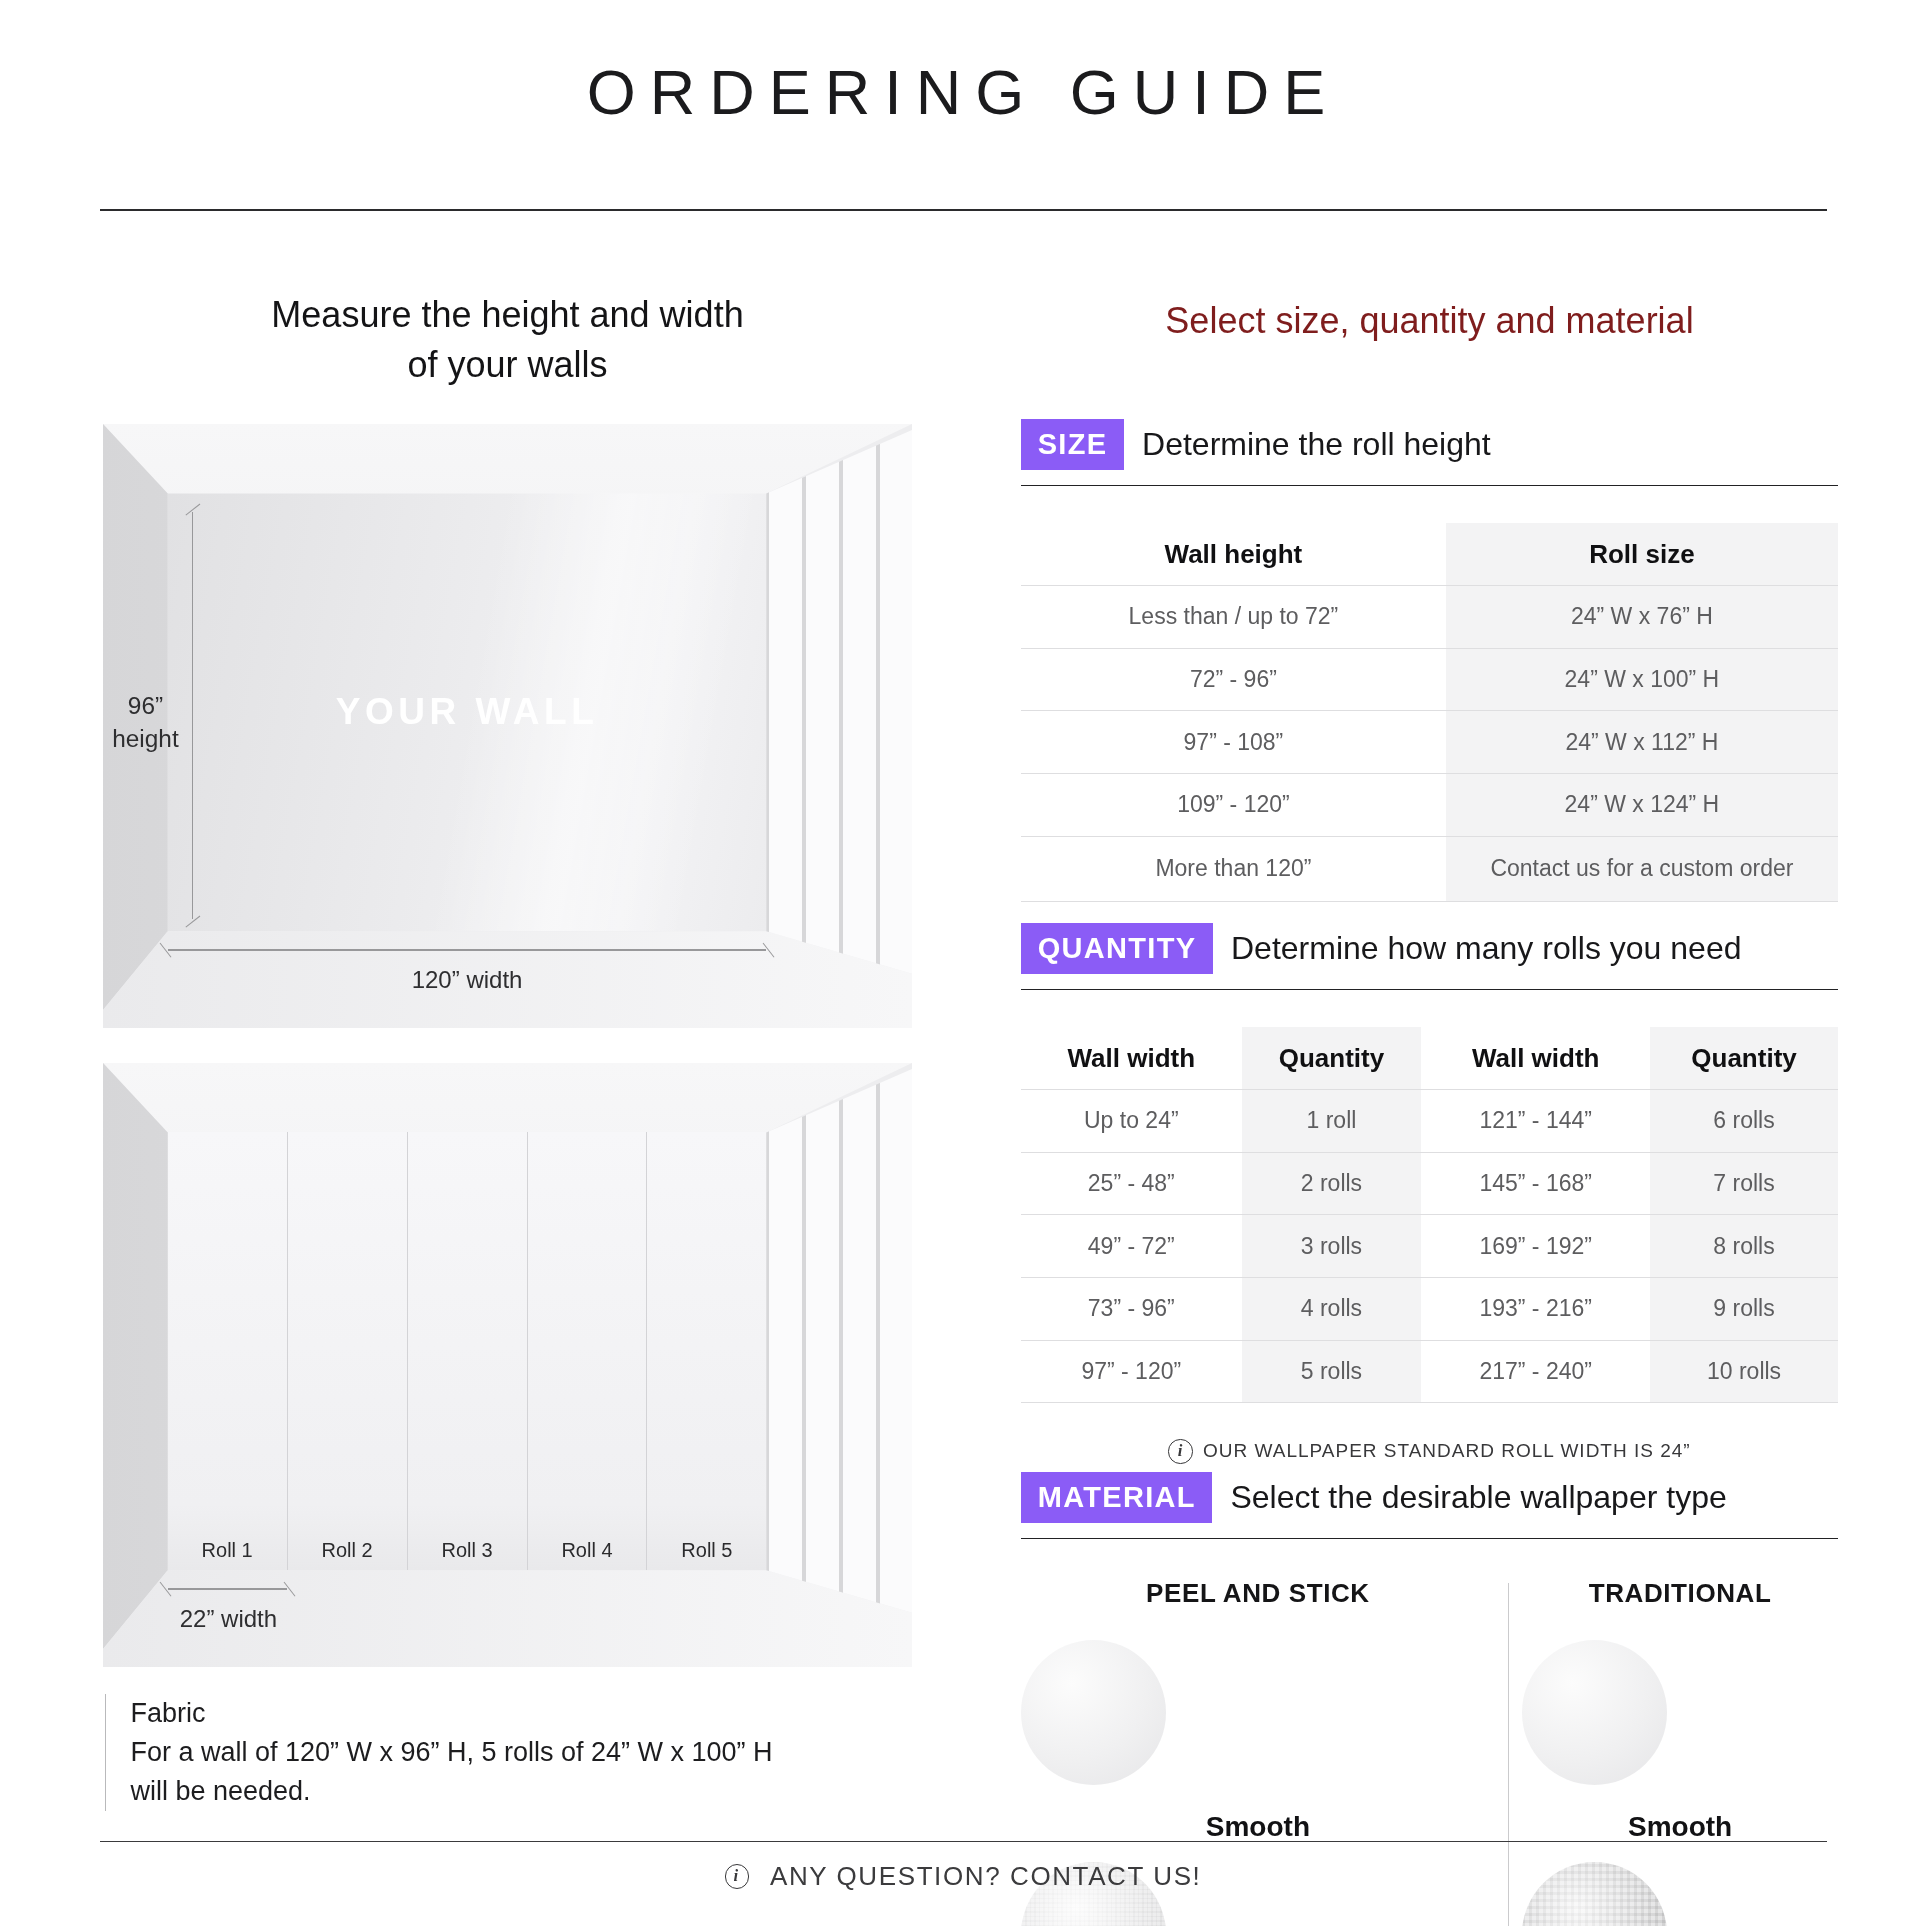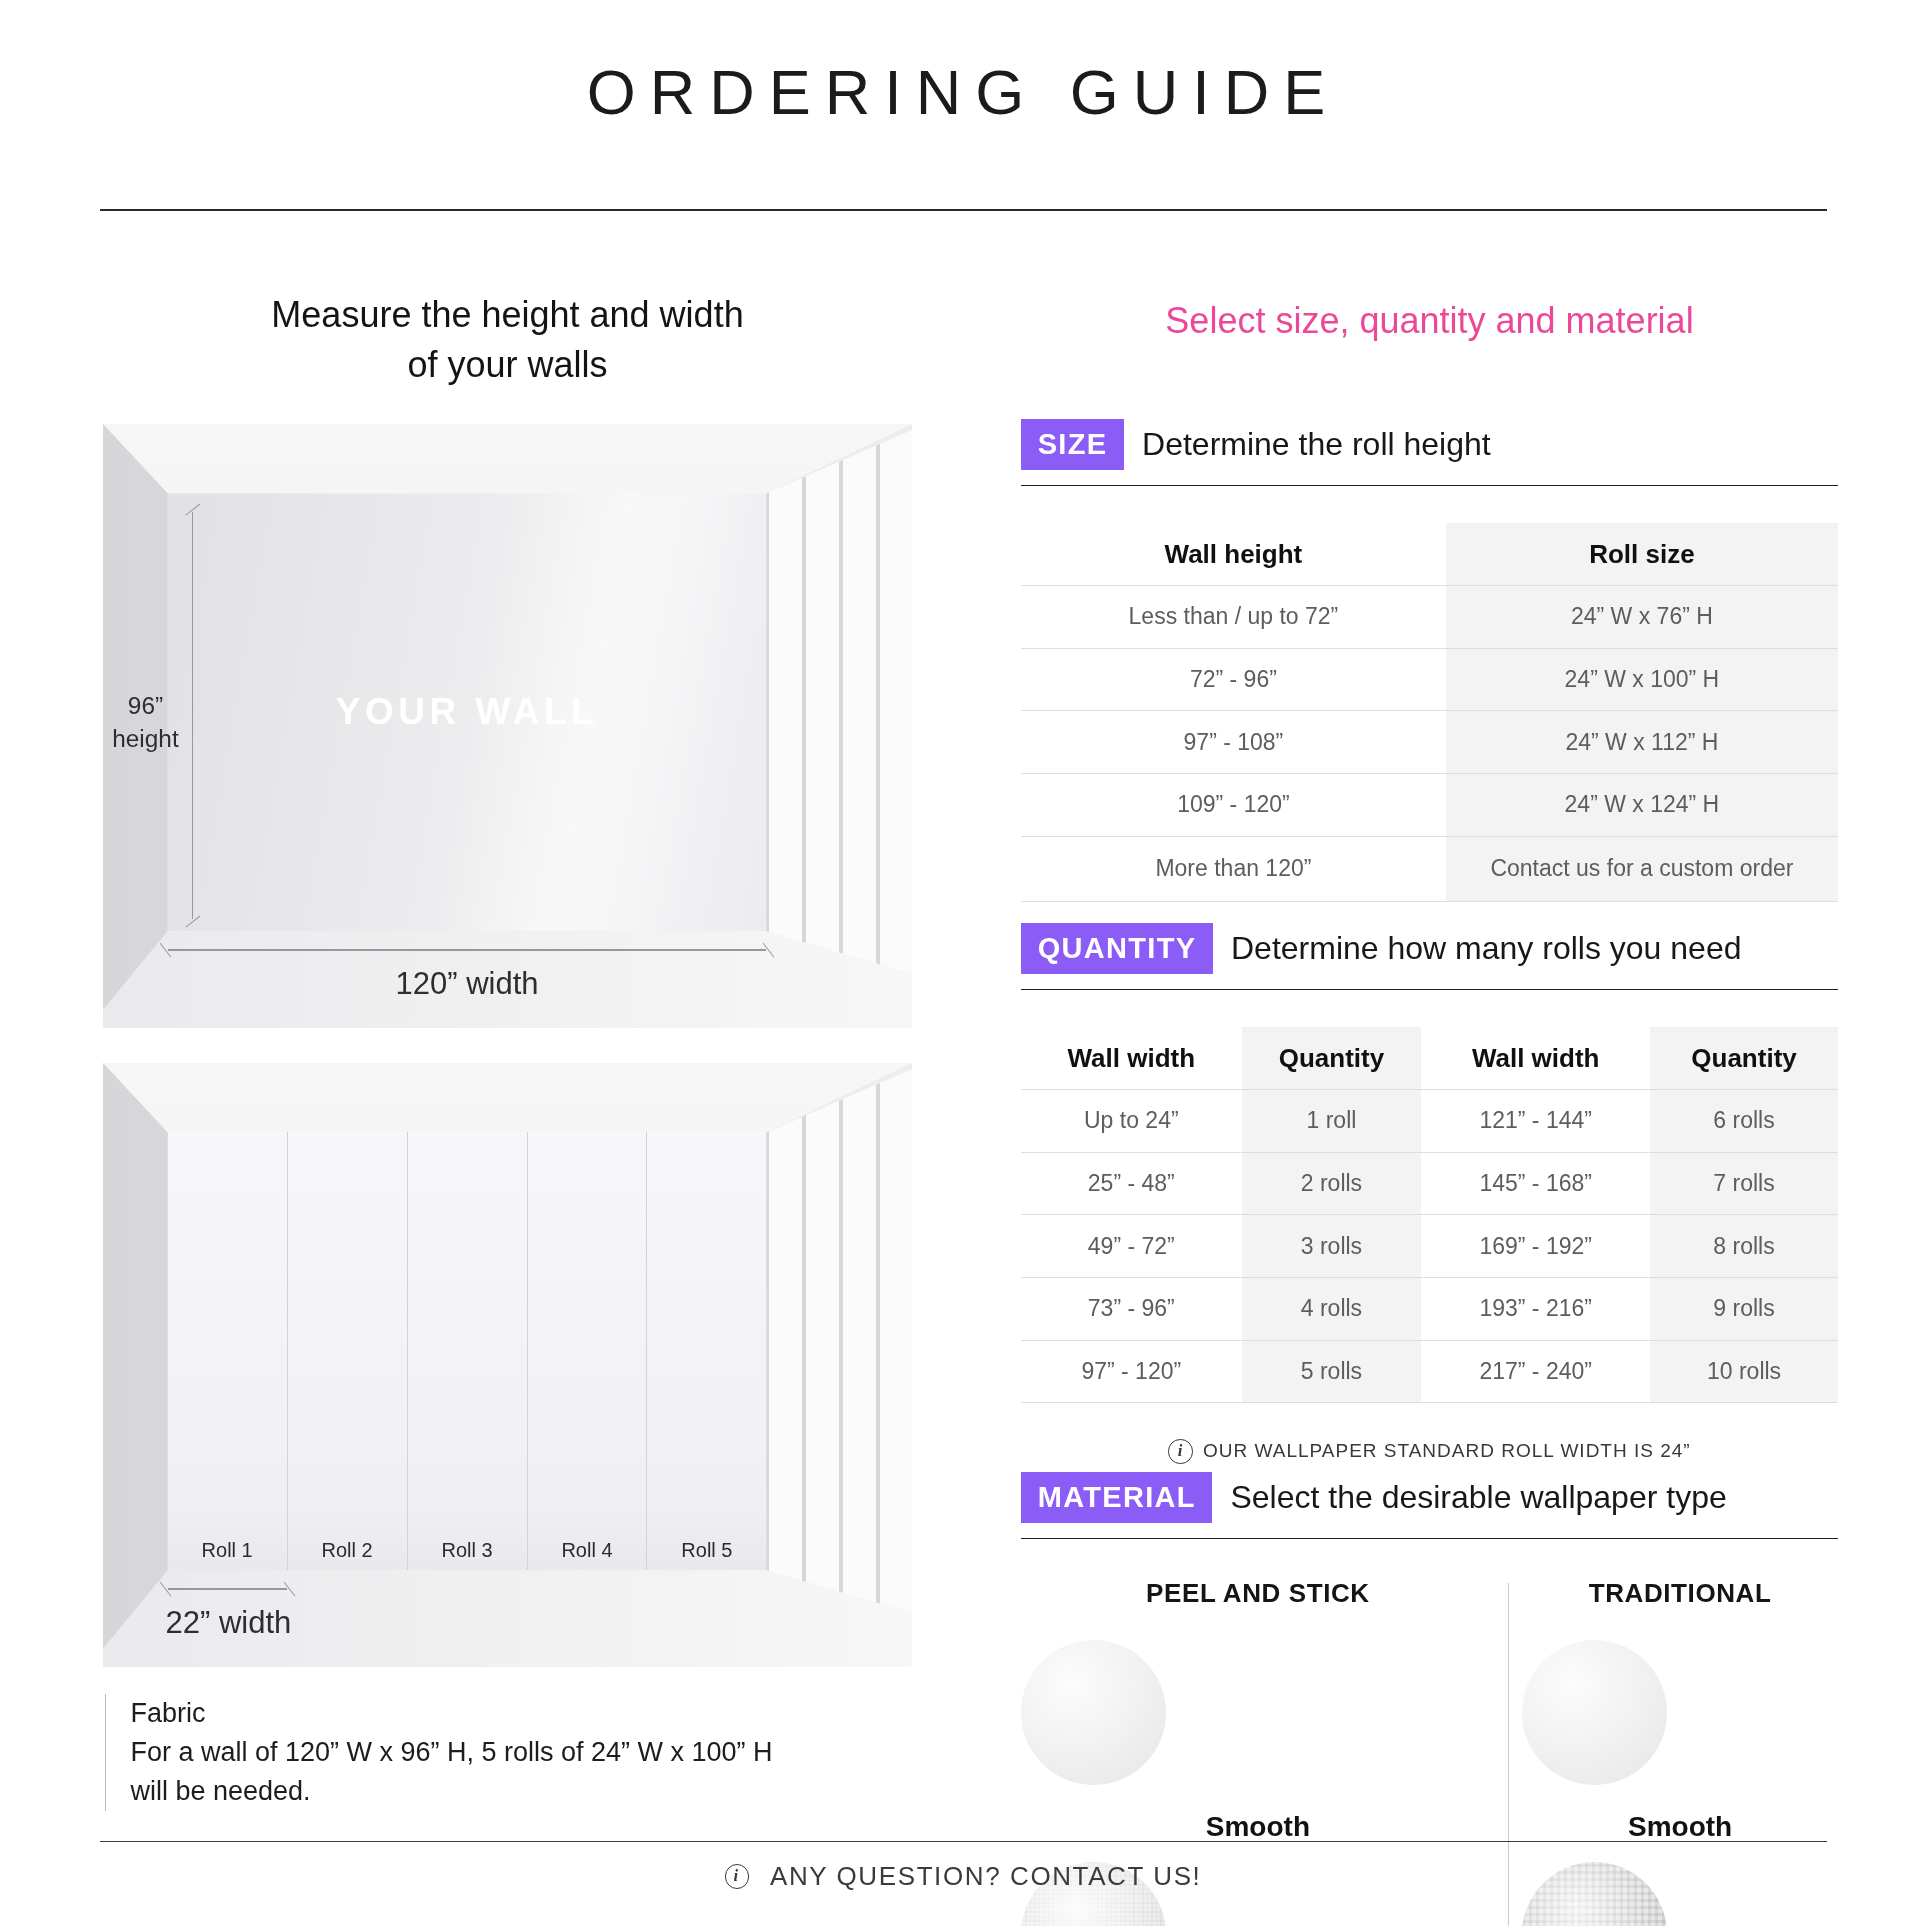--- a/index.html
+++ b/index.html
@@ -10,21 +10,21 @@
   
   .title { position:absolute; top:56px; left:0; width:100%; text-align:center;
            font-size:63px; font-weight:500; letter-spacing:14px; color:#1b1b1d; }
   .rule { position:absolute; background:#2b2b2d; }
   .title-rule { top:209px; left:100px; width:1727px; height:1.9px; }
   .footer-rule { top:1841px; left:100px; width:1727px; height:1.3px; background:#3a3a3c; }
 
   .left-heading { position:absolute; top:290px; left:103px; width:809px; text-align:center;
                   font-size:36px; line-height:1.4; color:#141416; }
   .right-heading { position:absolute; top:300px; left:1021px; width:817px; text-align:center;
-                   font-size:36px; color:#ec4899; }
+                   font-size:36px; color:#7f1d1d; }
 
   
   .room { position:absolute; left:103px; width:809px; height:604px; background:#ededef; overflow:hidden; }
   #room1 { top:424px; }
   #room2 { top:1063px; }
   .wall { position:absolute; left:8%; top:11.5%; width:74%; height:72.5%;
           background:linear-gradient(100deg,#e1e1e3,#ebebed 45%,#f3f3f5 78%,#ececee); }
   .wall::after { content:""; position:absolute; inset:0;
           background:linear-gradient(100deg,transparent 50%,rgba(255,255,255,0.5) 68%,transparent 88%); }
   .ceiling { position:absolute; inset:0; clip-path:polygon(0 0,100% 0,82% 11.5%,8% 11.5%);
@@ -43,21 +43,21 @@
   .mv::before { top:-2.6px; transform:rotate(-38deg); }
   .mv::after { bottom:-2.6px; transform:rotate(-38deg); }
   .hlabel { position:absolute; left:0; top:44%; width:10.5%; text-align:center;
           font-size:24.4px; line-height:1.35; color:#2e2e30; }
   .mh { position:absolute; top:87%; height:1.3px; background:#98989a; }
   .mh::before,.mh::after { content:""; position:absolute; top:-8.3px; width:1.3px; height:18px; background:#98989a; }
   .mh::before { left:-2.6px; transform:rotate(-38deg); }
   .mh::after { right:-2.6px; transform:rotate(-38deg); }
   .mh-full { left:8%; width:74%; }
   .mh-24 { left:8%; width:14.8%; }
-  .wlabel { position:absolute; top:89.8%; text-align:center; font-size:31px; color:#2e2e30; }
+  .wlabel { position:absolute; top:89.8%; text-align:center; font-size:24px; color:#2e2e30; }
   .wlabel-full { left:8%; width:74%; }
   .wlabel-24 { left:2%; width:27%; }
   .rolls { position:absolute; left:8%; top:11.5%; width:74%; height:72.5%; display:flex; }
   .roll { flex:1; position:relative; border-right:1.3px solid #d3d3d6;
           background:linear-gradient(180deg,#f7f7f9,#f0f0f2 85%,#e9e9eb); }
   .roll:last-child { border-right:none; }
   .roll-label { position:absolute; bottom:2%; left:0; width:100%; text-align:center;
           font-size:20px; color:#2b2b2d; }
 
   .example { position:absolute; left:105px; top:1694px; width:758px;

